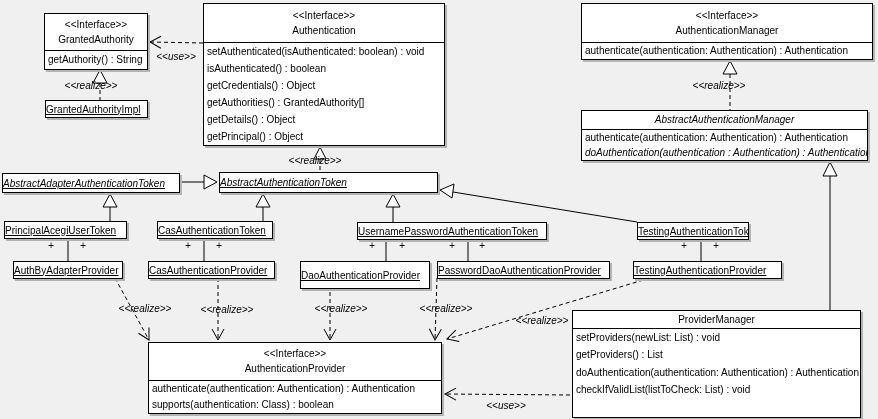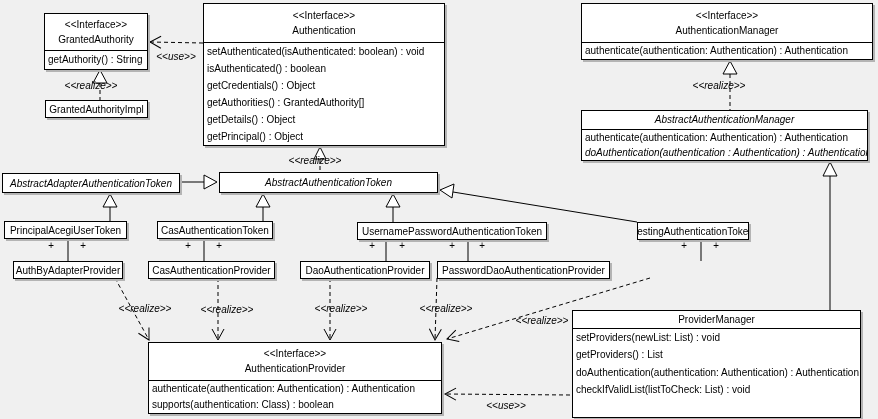--- a/index.html
+++ b/index.html
@@ -7,21 +7,21 @@
           font-family:"Liberation Sans",sans-serif;font-size:10px;color:#000;}
   #wires{position:absolute;left:0;top:0;z-index:0;}
   #wires line, #wires path{stroke:#000;stroke-width:1;}
   #wires .dash{stroke-dasharray:4 3;fill:none;}
   #wires .tri{fill:#fff;stroke:#000;stroke-width:1;}
   .box{position:absolute;box-sizing:border-box;background:#fff;border:1px solid #000;
        box-shadow:2px 2px 0 #b4b4b4;overflow:hidden;z-index:1;}
   .hdr{border-bottom:1px solid #000;display:flex;flex-direction:column;
        align-items:center;justify-content:center;row-gap:3px;text-align:center;}
   .hdr span{display:block;line-height:12px;white-space:nowrap;}
-  .single{display:flex;align-items:center;justify-content:center;white-space:nowrap;}
+  .single{display:flex;align-items:center;justify-content:flex-start;white-space:nowrap;text-decoration:underline;}
   .m{padding-left:3px;white-space:nowrap;overflow:hidden;}
   .it{font-style:italic;}
   .lbl{position:absolute;transform:translateX(-50%);white-space:nowrap;z-index:2;font-style:italic;}
 </style>
 </head>
 <body>
 
 <div id="canvas">
 
   <svg id="wires" width="878" height="419">
@@ -143,25 +143,28 @@
   <div class="box single" style="left:637px;top:222px;width:112px;height:18px">
     <span>TestingAuthenticationToken</span>
   </div>
 
   <div class="box single" style="left:13px;top:261px;width:110px;height:18px">
     <span>AuthByAdapterProvider</span>
   </div>
   <div class="box single" style="left:148px;top:261px;width:127px;height:18px">
     <span>CasAuthenticationProvider</span>
   </div>
-  <div class="box single" style="left:300px;top:261px;width:130px;height:18px">
+  <div class="box single" style="left:300px;top:261px;width:130px;height:28px">
     <span>DaoAuthenticationProvider</span>
   </div>
   <div class="box single" style="left:437px;top:261px;width:173px;height:18px">
     <span>PasswordDaoAuthenticationProvider</span>
+  </div>
+  <div class="box single" style="left:633px;top:261px;width:149px;height:18px">
+    <span>TestingAuthenticationProvider</span>
   </div>
 
   <div class="box" style="left:148px;top:342px;width:294px;height:72px">
     <div class="hdr" style="height:37px">
       <span>&lt;&lt;Interface&gt;&gt;</span>
       <span>AuthenticationProvider</span>
     </div>
     <div>
       <div class="m" style="height:16px;line-height:16px">authenticate(authentication: Authentication) : Authentication</div>
       <div class="m" style="height:16px;line-height:16px">supports(authentication: Class) : boolean</div>

